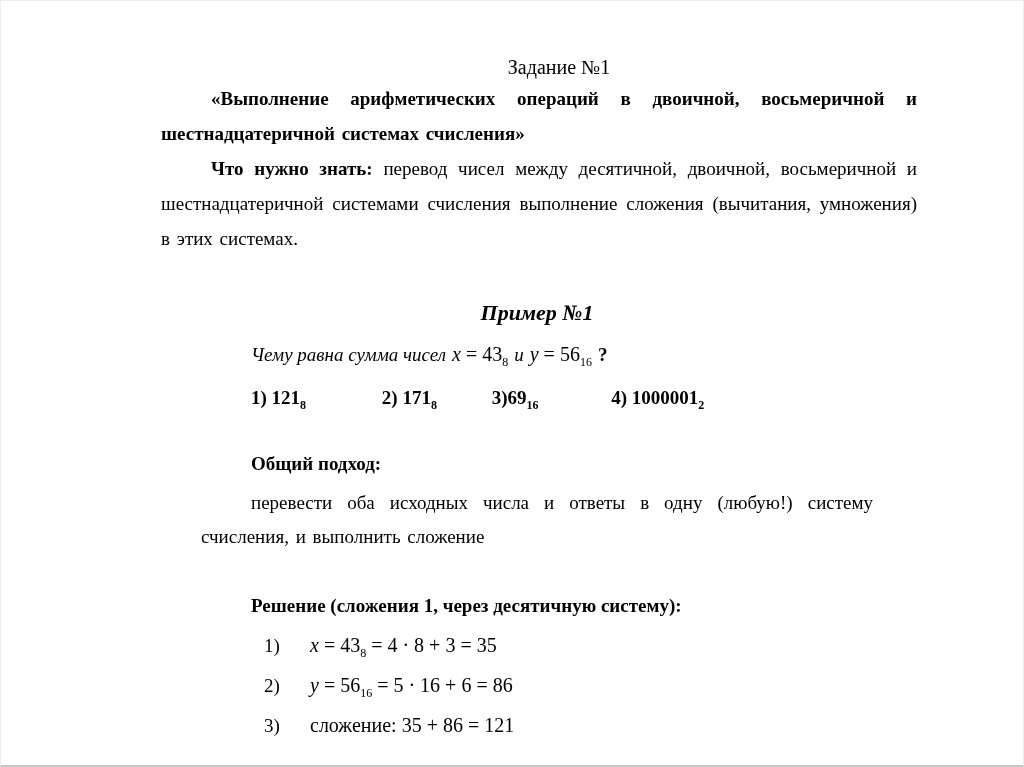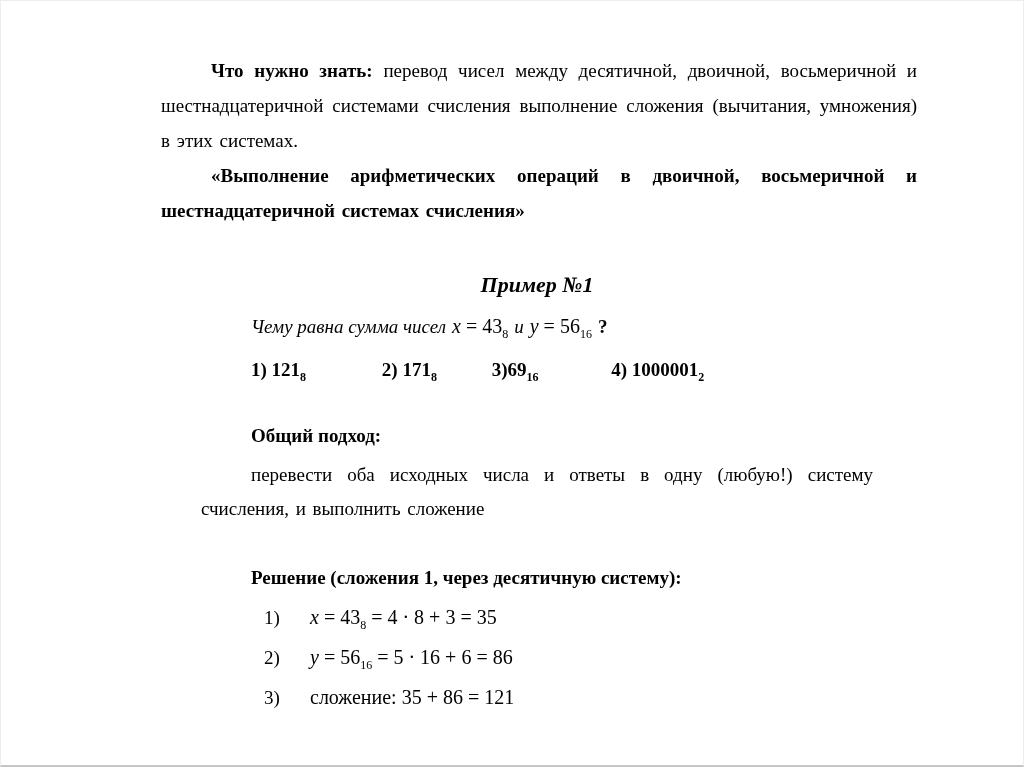--- a/index.html
+++ b/index.html
@@ -99,24 +99,25 @@
     width: 46px;
     font-size: 19px;
   }
 </style>
 </head>
 <body>
 
 <div class="page">
   <div class="doc">
 
+    <h1 class="title">Задание №1</h1>
+
+    <p class="para bold">«Выполнение арифметических операций в двоичной, восьмеричной и шестнадцатеричной системах счисления»</p>
 
     <p class="para"><span class="lead">Что нужно знать:</span><span> перевод чисел между десятичной, двоичной, восьмеричной и шестнадцатеричной системами счисления выполнение сложения (вычитания, умножения) в этих системах.</span></p>
-
-    <p class="para bold">«Выполнение арифметических операций в двоичной, восьмеричной и шестнадцатеричной системах счисления»</p>
 
     <section class="inner">
 
       <h2 class="example-heading">Пример №1</h2>
 
       <p class="question"><span class="bi">Чему равна сумма чисел</span><span class="math"><span class="var" style="font-style: italic;">x</span><span> = 43</span><sub>8</sub></span><span class="bi">и</span><span class="math"><span class="var" style="font-style: italic;">y</span><span> = 56</span><sub>16</sub></span><span class="b">?</span></p>
 
       <div class="options">
         <span class="option opt-1"><span>1) 121</span><sub>8</sub></span>
         <span class="option opt-2"><span>2) 171</span><sub>8</sub></span>

